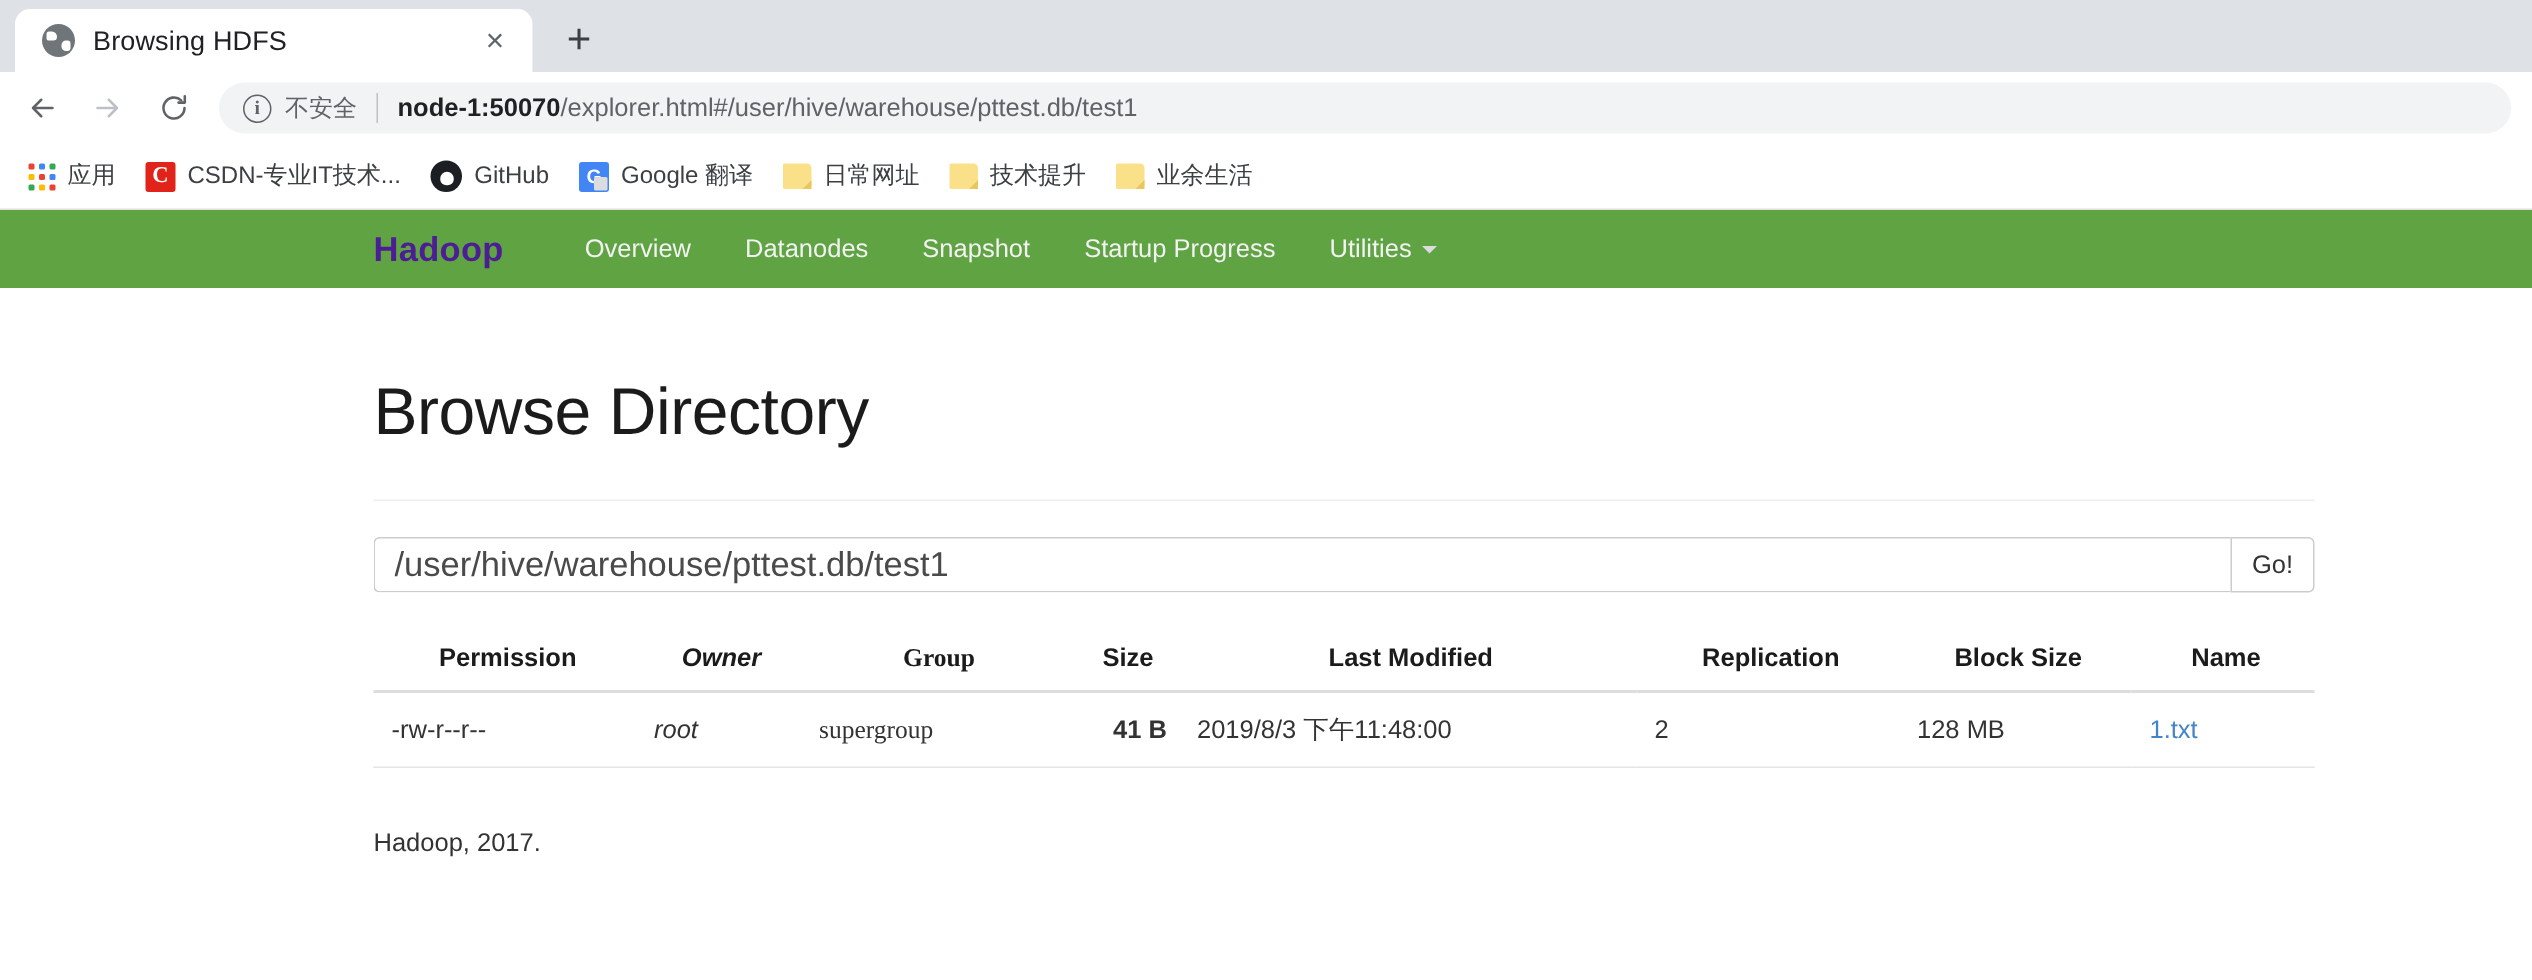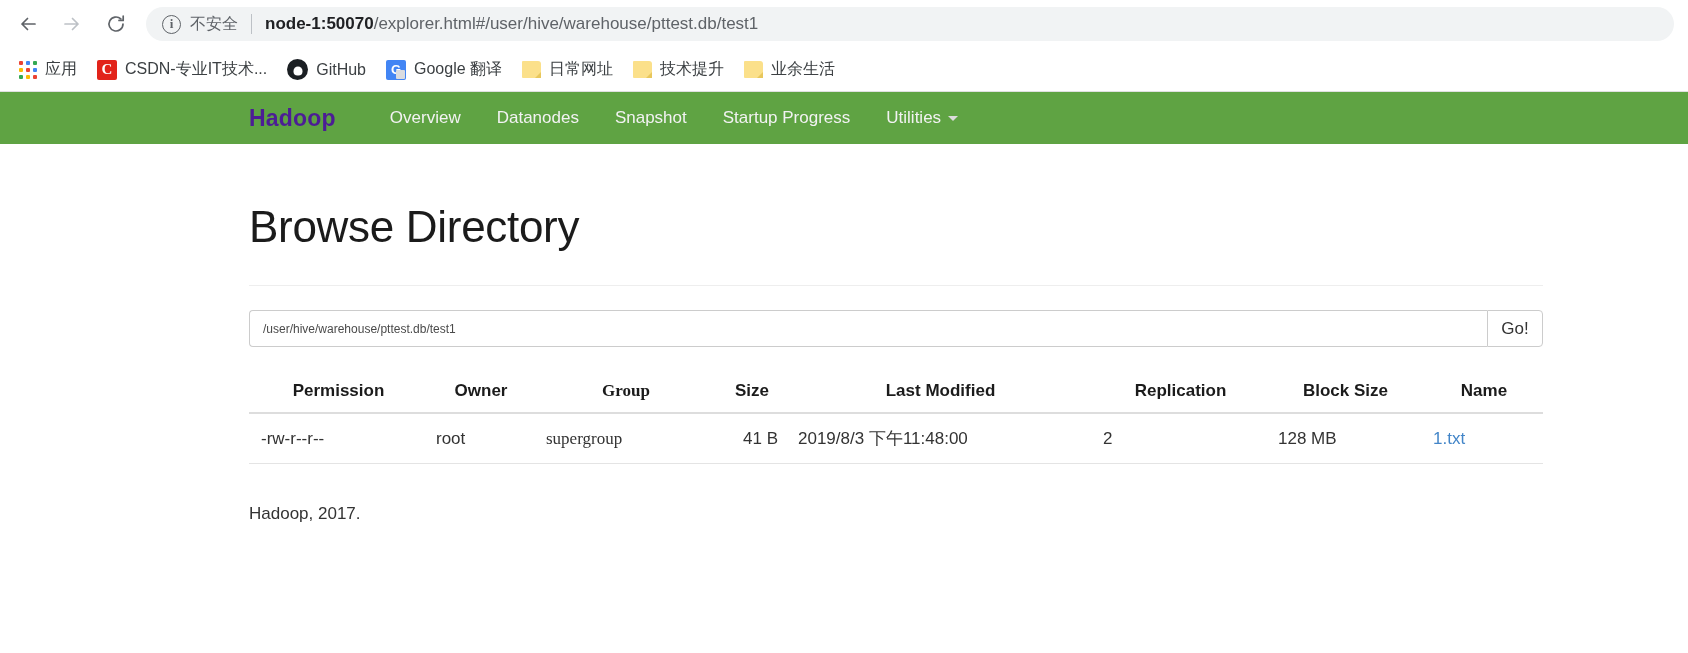--- a/index.html
+++ b/index.html
@@ -296,21 +296,21 @@
     display: flex;
     margin-top: 24px;
     height: 37px;
   }
   .path-input {
     flex: 1;
     height: 37px;
     border: 1px solid #cccccc;
     border-right: none;
     border-radius: 4px 0 0 4px;
-    font-size: 12px;
+    font-size: 23px;
     color: #4a4a4a;
     padding: 0 13px;
     background: #ffffff;
     font-family: "Liberation Sans", sans-serif;
     outline: none;
   }
   .go-btn {
     width: 56px;
     height: 37px;
     border: 1px solid #cccccc;
@@ -337,41 +337,49 @@
     white-space: nowrap;
   }
   table.files td {
     font-size: 17px;
     color: #333333;
     padding: 13px 8px 13px 12px;
     border-bottom: 1px solid #e4e4e4;
     white-space: nowrap;
   }
   th.c-perm, td.c-perm { width: 175px; }
-  th.c-owner, td.c-owner { width: 110px; }
+  th.c-owner, td.c-owner { width: 110px; font-style: italic; }
   th.c-group, td.c-group { width: 180px; font-family: Liberation Serif, serif; }
   th.c-size, td.c-size  { width: 72px; text-align: right; padding-right: 22px; }
-  td.c-size { text-align: right; }
+  td.c-size { text-align: right; font-weight: bold; }
   th.c-mod, td.c-mod { width: 305px; }
   th.c-repl, td.c-repl { width: 175px; }
   th.c-block, td.c-block { width: 155px; }
   th.c-name, td.c-name { width: auto; }
   td.c-name a { color: #4285c8; text-decoration: none; }
 
   .footer {
     font-size: 17px;
     color: #333333;
     margin-top: 40px;
   }
 </style>
 </head>
 <body>
 
 <div class="browser">
 
+  <div class="tabstrip">
+    <div class="tab">
+      <span class="tab-favicon"></span>
+      <span class="tab-title">Browsing HDFS</span>
+      <span class="tab-close">×</span>
+    </div>
+    <div class="newtab">+</div>
+  </div>
 
   <div class="toolbar">
     <div class="navbtn">
       <svg width="22" height="22" viewBox="0 0 22 22">
           <path d="M18 11H5M5 11l5.5-5.5M5 11l5.5 5.5" stroke="#5f6368" stroke-width="1.7" fill="none" stroke-linecap="round" stroke-linejoin="round"></path>
         </svg>
     </div>
     <div class="navbtn disabled">
       <svg width="22" height="22" viewBox="0 0 22 22">
           <path d="M4 11h13M17 11l-5.5-5.5M17 11l-5.5 5.5" stroke="#bdc1c6" stroke-width="1.7" fill="none" stroke-linecap="round" stroke-linejoin="round"></path>

